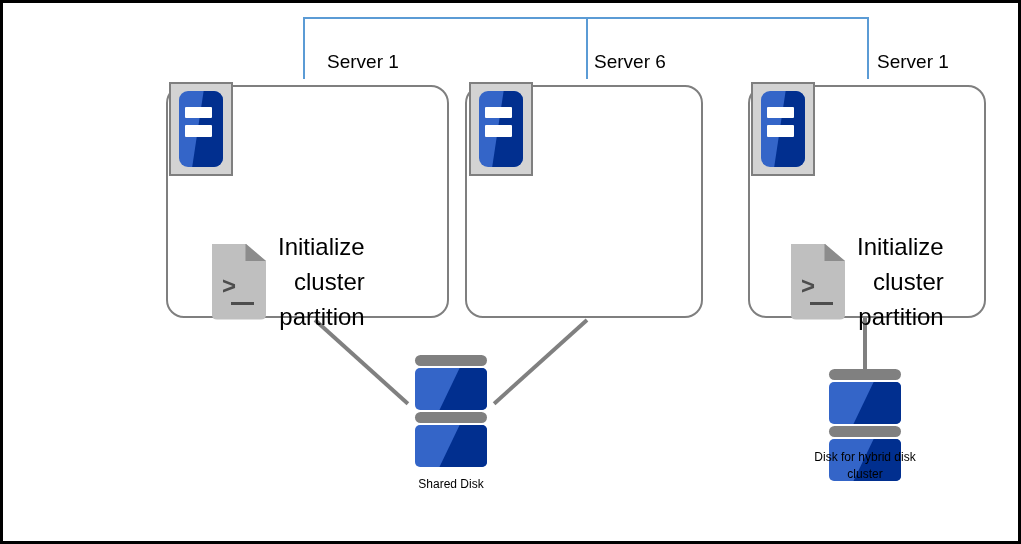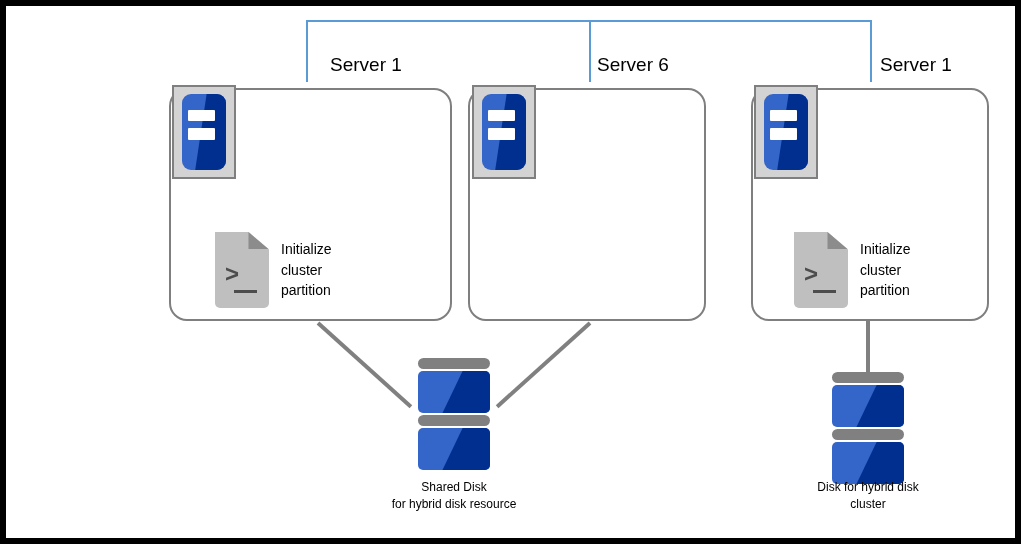--- a/index.html
+++ b/index.html
@@ -9,21 +9,21 @@
     background: #ffffff;
   }
   body {
     font-family: "Liberation Sans", sans-serif;
   }
   #canvas {
     position: relative;
     width: 1021px;
     height: 544px;
     background: #ffffff;
-    border: 6px solid #000000;
+    border: 3px solid #000000;
     overflow: hidden;
   }
 
   
   .bracket-h {
     position: absolute;
     background: #5b9bd5;
   }
   .bracket-v {
     position: absolute;
@@ -122,24 +122,25 @@
   }
   .script-icon .uline {
     position: absolute;
     left: 19px;
     top: 58px;
     width: 23px;
     height: 3px;
     background: #4d4d4d;
   }
   .script-text {
-    font-size: 14px;
+    font-size: 24px;
     color: #000000;
     line-height: 1.46;
     white-space: nowrap;
+    text-align: right;
   }
 
   
   .disk {
     position: absolute;
     width: 72px;
   }
   .disk .cap {
     width: 100%;
     height: 11px;
@@ -259,31 +260,30 @@
     <div class="platter">
       <div class="dark"></div>
     </div>
     <div class="cap"></div>
     <div class="platter">
       <div class="dark"></div>
     </div>
   </div>
   <div class="caption" style="left:248px; top:473px; width:400px;">
     <div>Shared Disk</div>
-    <div>for hybrid disk resource</div>
   </div>
 
   <div class="disk" style="left:826px; top:366px;">
     <div class="cap"></div>
     <div class="platter">
       <div class="dark"></div>
     </div>
     <div class="cap"></div>
     <div class="platter">
       <div class="dark"></div>
     </div>
   </div>
-  <div class="caption" style="left:712px; top:473px; width:300px;">
+  <div class="caption" style="left:712px; top:446px; width:300px;">
     <div>Disk for hybrid disk</div>
     <div>cluster</div>
   </div>
 
 </div>
 
 </body></html>

